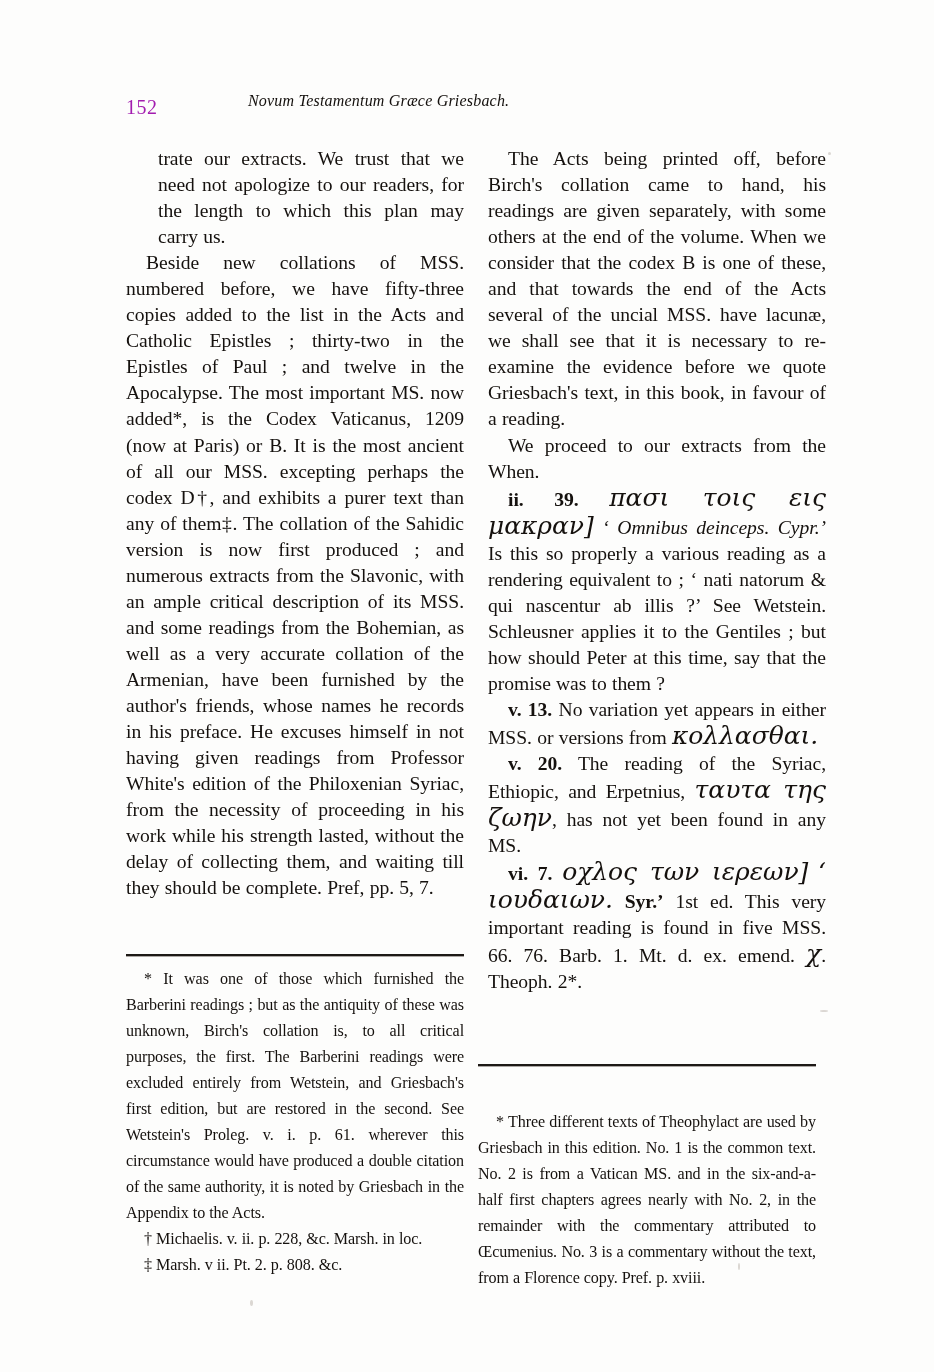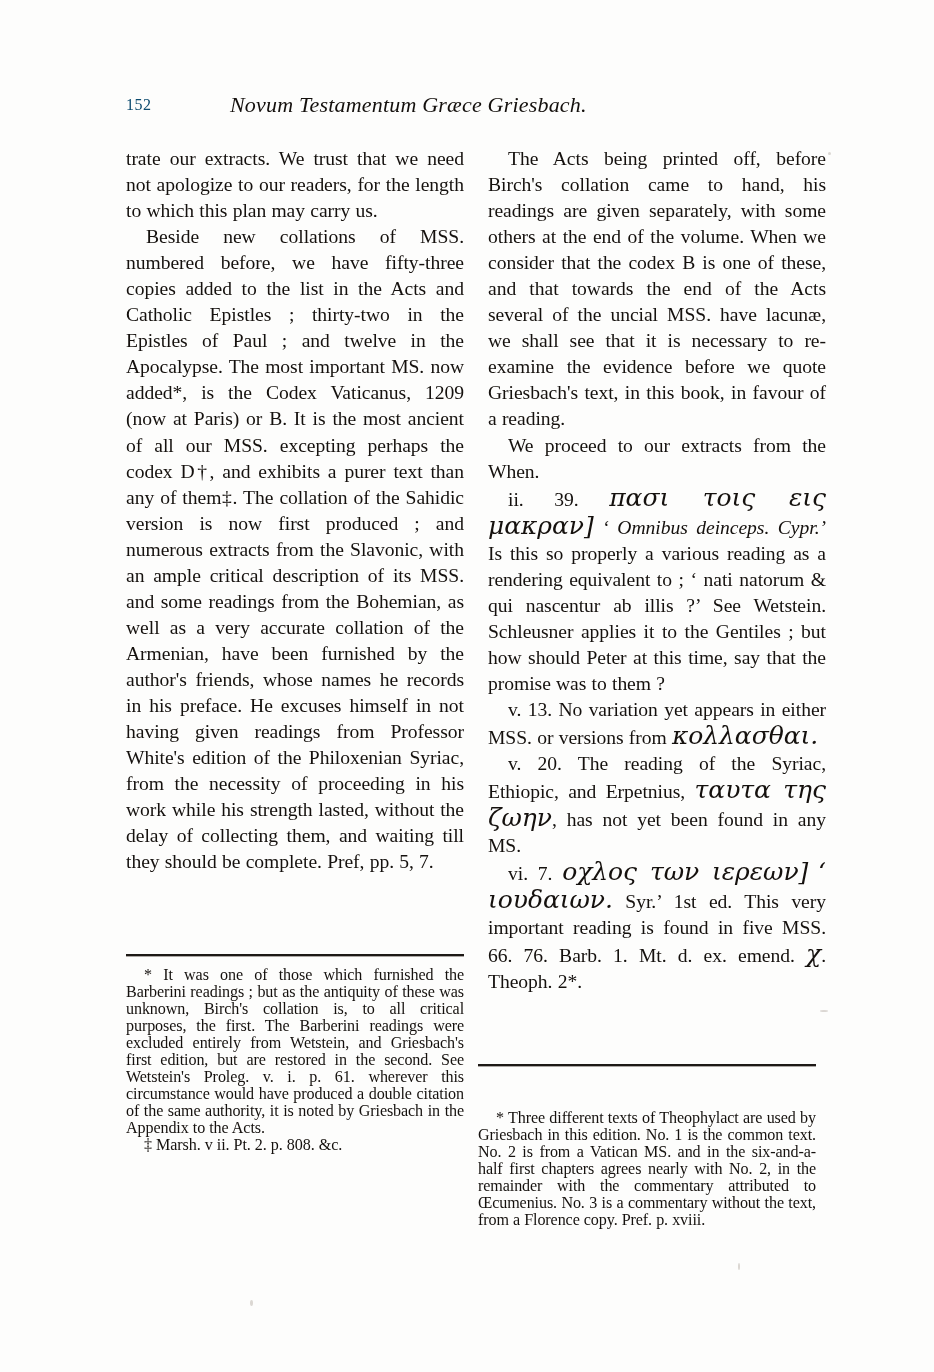--- a/index.html
+++ b/index.html
@@ -27,30 +27,30 @@
     position: absolute;
     left: 126px;
     top: 92px;
     width: 690px;
     height: 34px;
   }
   .folio {
     position: absolute;
     left: 0;
     top: 4px;
-    font-size: 16px;
+    font-size: 20px;
     letter-spacing: 0.5px;
-    color: #0c4a6e;
+    color: #a21caf;
   }
   .head-title {
     position: absolute;
-    left: 104px;
+    left: 122px;
     top: 0;
     font-style: italic;
-    font-size: 22px;
+    font-size: 16px;
     letter-spacing: 0.2px;
     white-space: nowrap;
     color: #14100d;
   }
 
   
   .col {
     position: absolute;
     top: 146px;
     width: 338px;
@@ -61,29 +61,29 @@
   .body-text p {
     margin: 0;
     font-size: 19.6px;
     line-height: 26.05px;
     text-align: justify;
     text-justify: inter-word;
     letter-spacing: -0.05px;
     word-spacing: 0.4px;
   }
   .body-text p.indent { text-indent: 20px; }
-  .body-text p.noindent { text-indent: 0; }
+  .body-text p.noindent { text-indent: 0; margin-left: 32px; }
 
   .greek {
     font-family: "DejaVu Serif", "Liberation Serif", serif;
     font-style: italic;
     font-size: 25px;
   }
   .ital { font-style: italic; }
-  .ref  { font-weight: normal; }
+  .ref  { font-weight: bold; }
 
   
   .fn-rule {
     position: absolute;
     height: 2px;
     background: #1d1916;
     width: 338px;
   }
   .fn-rule::after {
     content: "";
@@ -100,21 +100,21 @@
   .footnotes {
     position: absolute;
     width: 338px;
   }
   .fn-left  { left: 126px; top: 966px; }
   .fn-right { left: 478px; top: 1076px; margin-top: 33px; }
 
   .footnotes p {
     margin: 0;
     font-size: 16.1px;
-    line-height: 17px;
+    line-height: 26px;
     text-align: justify;
     text-justify: inter-word;
     letter-spacing: -0.1px;
     word-spacing: 0.2px;
   }
   .footnotes p.indent { text-indent: 18px; }
 
   
   .speck {
     position: absolute;
@@ -135,20 +135,21 @@
 
   <div class="col col-left body-text">
     <p class="noindent">trate our extracts.  We trust that we need not apologize to our readers, for the length to which this plan may carry us.</p>
     <p class="indent">Beside new collations of MSS. numbered before, we have fifty-three copies added to the list in the Acts and Catholic Epistles ; thirty-two in the Epistles of Paul ; and twelve in the Apocalypse. The most important MS. now added*, is the Codex Vaticanus, 1209 (now at Paris) or B.  It is the most ancient of all our MSS. excepting perhaps the codex D†, and exhibits a purer text than any of them‡.  The collation of the Sahidic version is now first produced ; and numerous extracts from the Slavonic, with an ample critical description of its MSS. and some readings from the Bohemian, as well as a very accurate collation of the Armenian, have been furnished by the author's friends, whose names he records in his preface.  He excuses himself in not having given readings from Professor White's edition of the Philoxenian Syriac, from the necessity of proceeding in his work while his strength lasted, without the delay of collecting them, and waiting till they should be complete.  Pref, pp. 5, 7.</p>
   </div>
 
   <div class="fn-rule rule-left"></div>
 
   <div class="footnotes fn-left">
     <p class="indent">* It was one of those which furnished the Barberini readings ; but as the antiquity of these was unknown, Birch's collation is, to all critical purposes, the first.  The Barberini readings were excluded entirely from Wetstein, and Griesbach's first edition, but are restored in the second.  See Wetstein's Proleg. v. i. p. 61. wherever this circumstance would have produced a double citation of the same authority, it is noted by Griesbach in the Appendix to the Acts.</p>
+    <p class="indent">† Michaelis. v. ii. p. 228, &amp;c. Marsh. in loc.</p>
     <p class="indent">‡ Marsh. v ii. Pt. 2. p. 808. &amp;c.</p>
   </div>
 
   <div class="col col-right body-text">
     <p class="indent">The Acts being printed off, before Birch's collation came to hand, his readings are given separately, with some others at the end of the volume.  When we consider that the codex B is one of these, and that towards the end of the Acts several of the uncial MSS. have lacunæ, we shall see that it is necessary to re-examine the evidence before we quote Griesbach's text, in this book, in favour of a reading.</p>
     <p class="indent">We proceed to our extracts from the When.</p>
 
     <p class="indent"><span class="ref">ii. 39.</span> <span class="greek">πασι τοις εις μακραν]</span> <span class="ital">‘ Omnibus deinceps. Cypr.’</span><span> Is this so properly a various reading as a rendering equivalent to ; ‘ nati natorum &amp; qui nascentur ab illis ?’ See Wetstein.  Schleusner applies it to the Gentiles ; but how should Peter at this time, say that the promise was to them ?</span></p>
 
 

